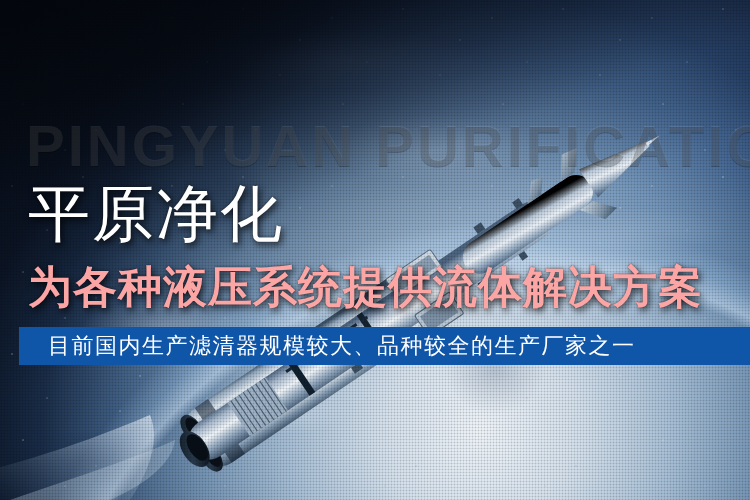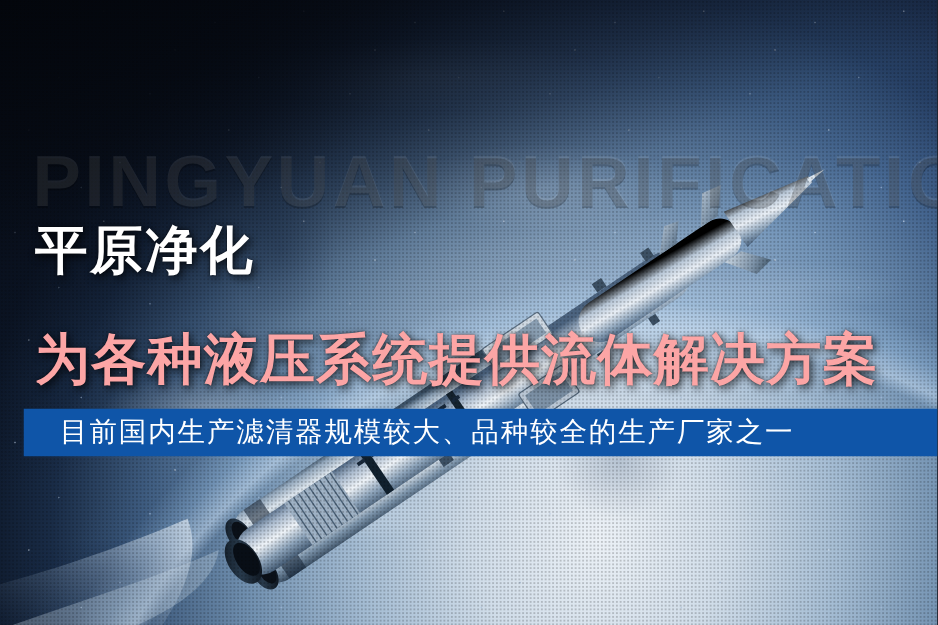--- a/index.html
+++ b/index.html
@@ -84,21 +84,21 @@
   
   #watermark{
     position:absolute;left:26px;top:112px;
     font-size:58px;font-weight:700;letter-spacing:3px;
     color:rgba(255,255,255,.085);
     white-space:nowrap;
     text-shadow:0 1px 0 rgba(0,0,0,.22);
   }
   #title{
     position:absolute;left:28px;top:172px;
-    font-size:42px;font-weight:700;letter-spacing:2px;
+    font-size:62px;font-weight:400;letter-spacing:2px;
     color:#ffffff;white-space:nowrap;
     text-shadow:2px 3px 7px rgba(0,0,0,.80), 0 0 2px rgba(0,0,0,.55);
   }
   #subtitle{
     position:absolute;left:28px;top:258px;
     font-size:44px;font-weight:700;letter-spacing:1px;
     color:#fca5a5;white-space:nowrap;
     text-shadow:2px 3px 7px rgba(0,0,0,.78), 0 0 2px rgba(0,0,0,.5);
   }
   #tagline-bar{

